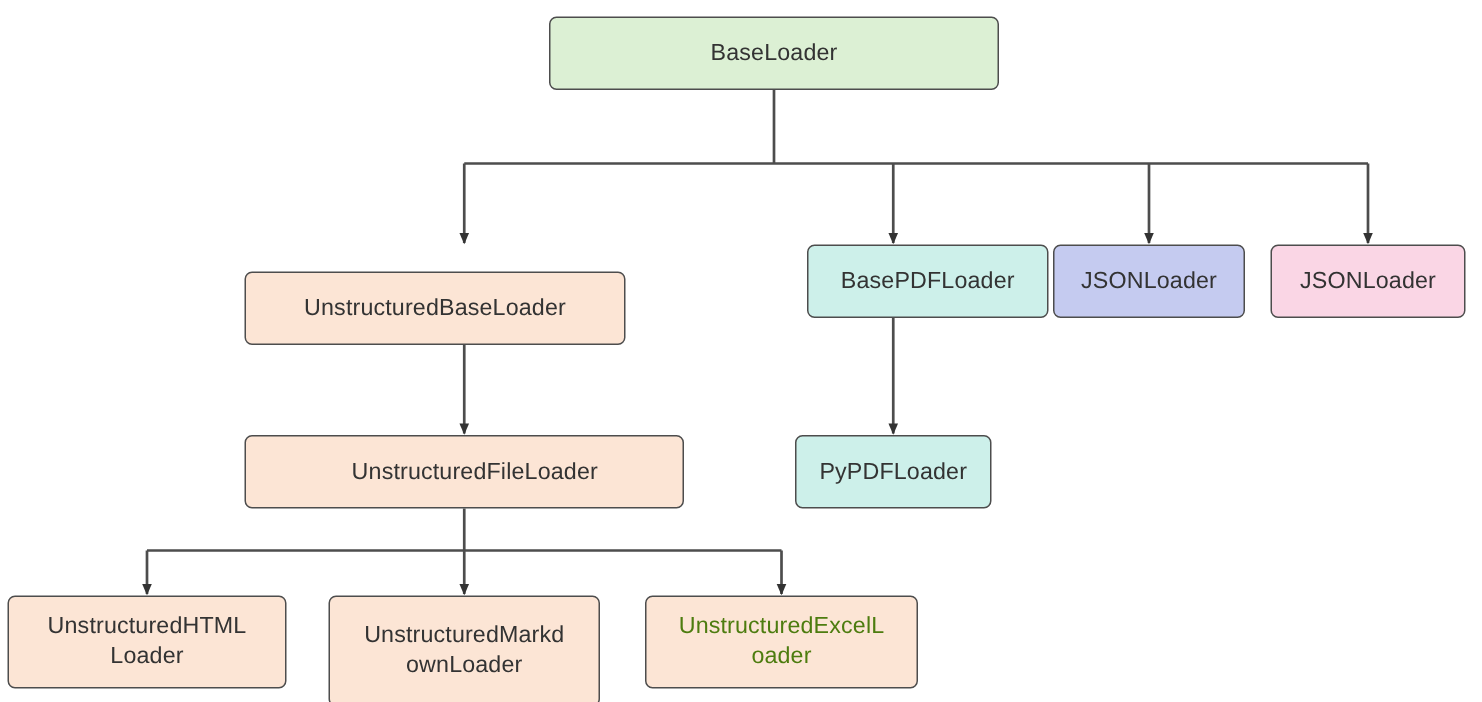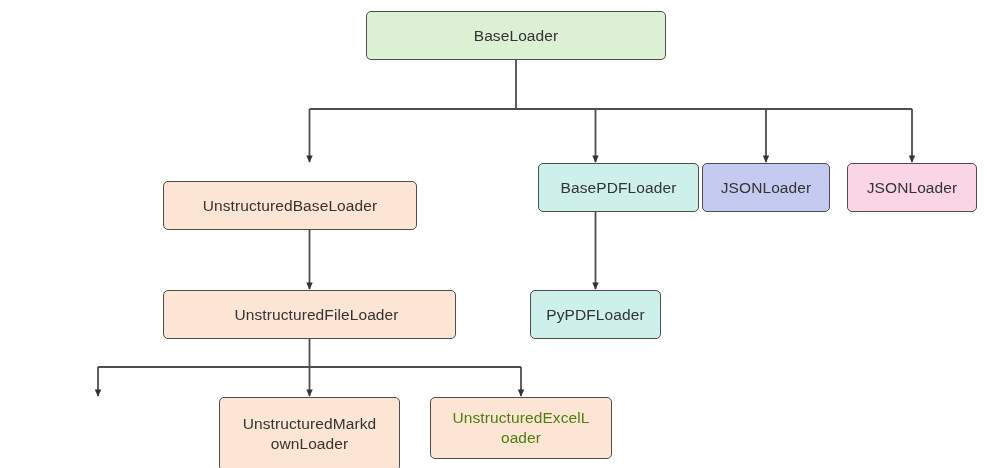--- a/index.html
+++ b/index.html
@@ -100,20 +100,24 @@
   </div>
 
   <div class="node" style="left: 163px; top: 290px; width: 293px; height: 49px; background: rgb(252, 229, 213); border-color: rgb(77, 77, 77); color: rgb(51, 51, 51); padding-left: 20px;">
     <span class="node-label">UnstructuredFileLoader</span>
   </div>
 
   <div class="node" style="left: 530px; top: 290px; width: 131px; height: 49px; background: rgb(205, 240, 234); border-color: rgb(77, 77, 77); color: rgb(51, 51, 51);">
     <span class="node-label">PyPDFLoader</span>
   </div>
 
+  <div class="node" style="left: 5px; top: 397px; width: 186px; height: 62px; background: rgb(252, 229, 213); border-color: rgb(77, 77, 77); color: rgb(51, 51, 51);">
+    <span class="node-label">UnstructuredHTML
+Loader</span>
+  </div>
 
   <div class="node" style="left: 219px; top: 397px; width: 181px; height: 74px; background: rgb(252, 229, 213); border-color: rgb(77, 77, 77); color: rgb(51, 51, 51);">
     <span class="node-label">UnstructuredMarkd
 ownLoader</span>
   </div>
 
   <div class="node" style="left: 430px; top: 397px; width: 182px; height: 62px; background: rgb(252, 229, 213); border-color: rgb(77, 77, 77); color: #4d7c0f;">
     <span class="node-label">UnstructuredExcelL
 oader</span>
   </div>

